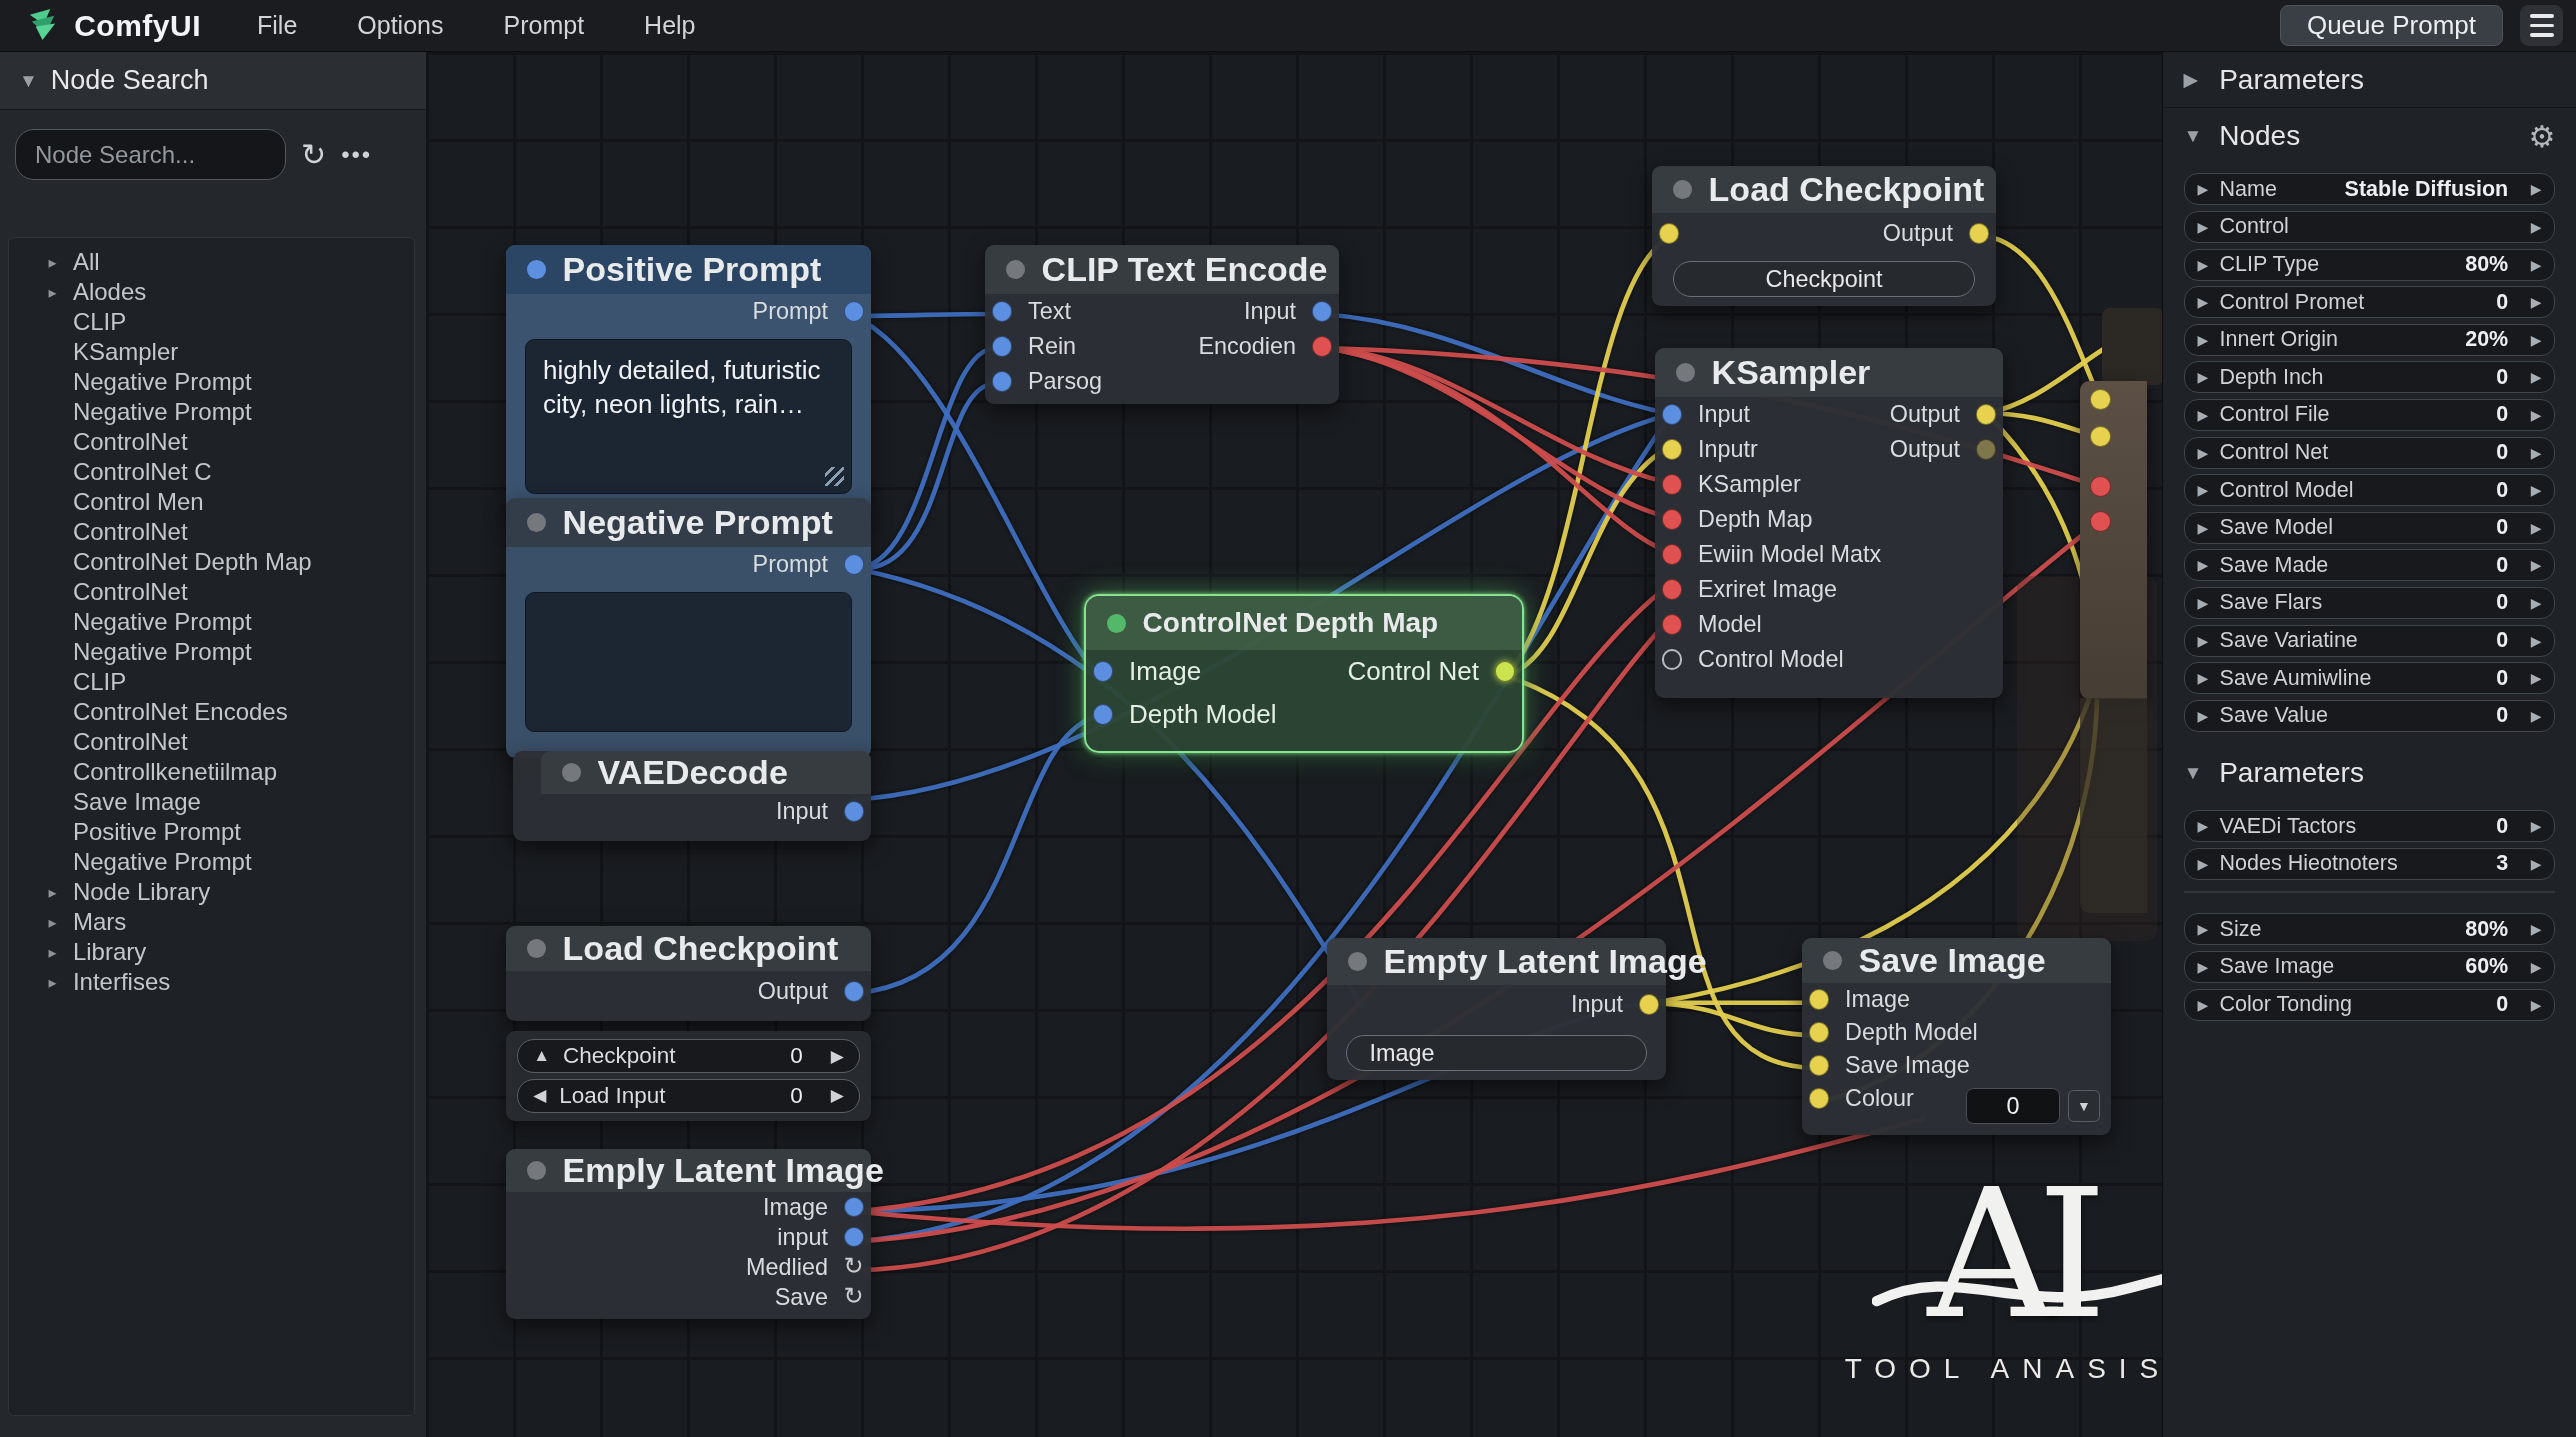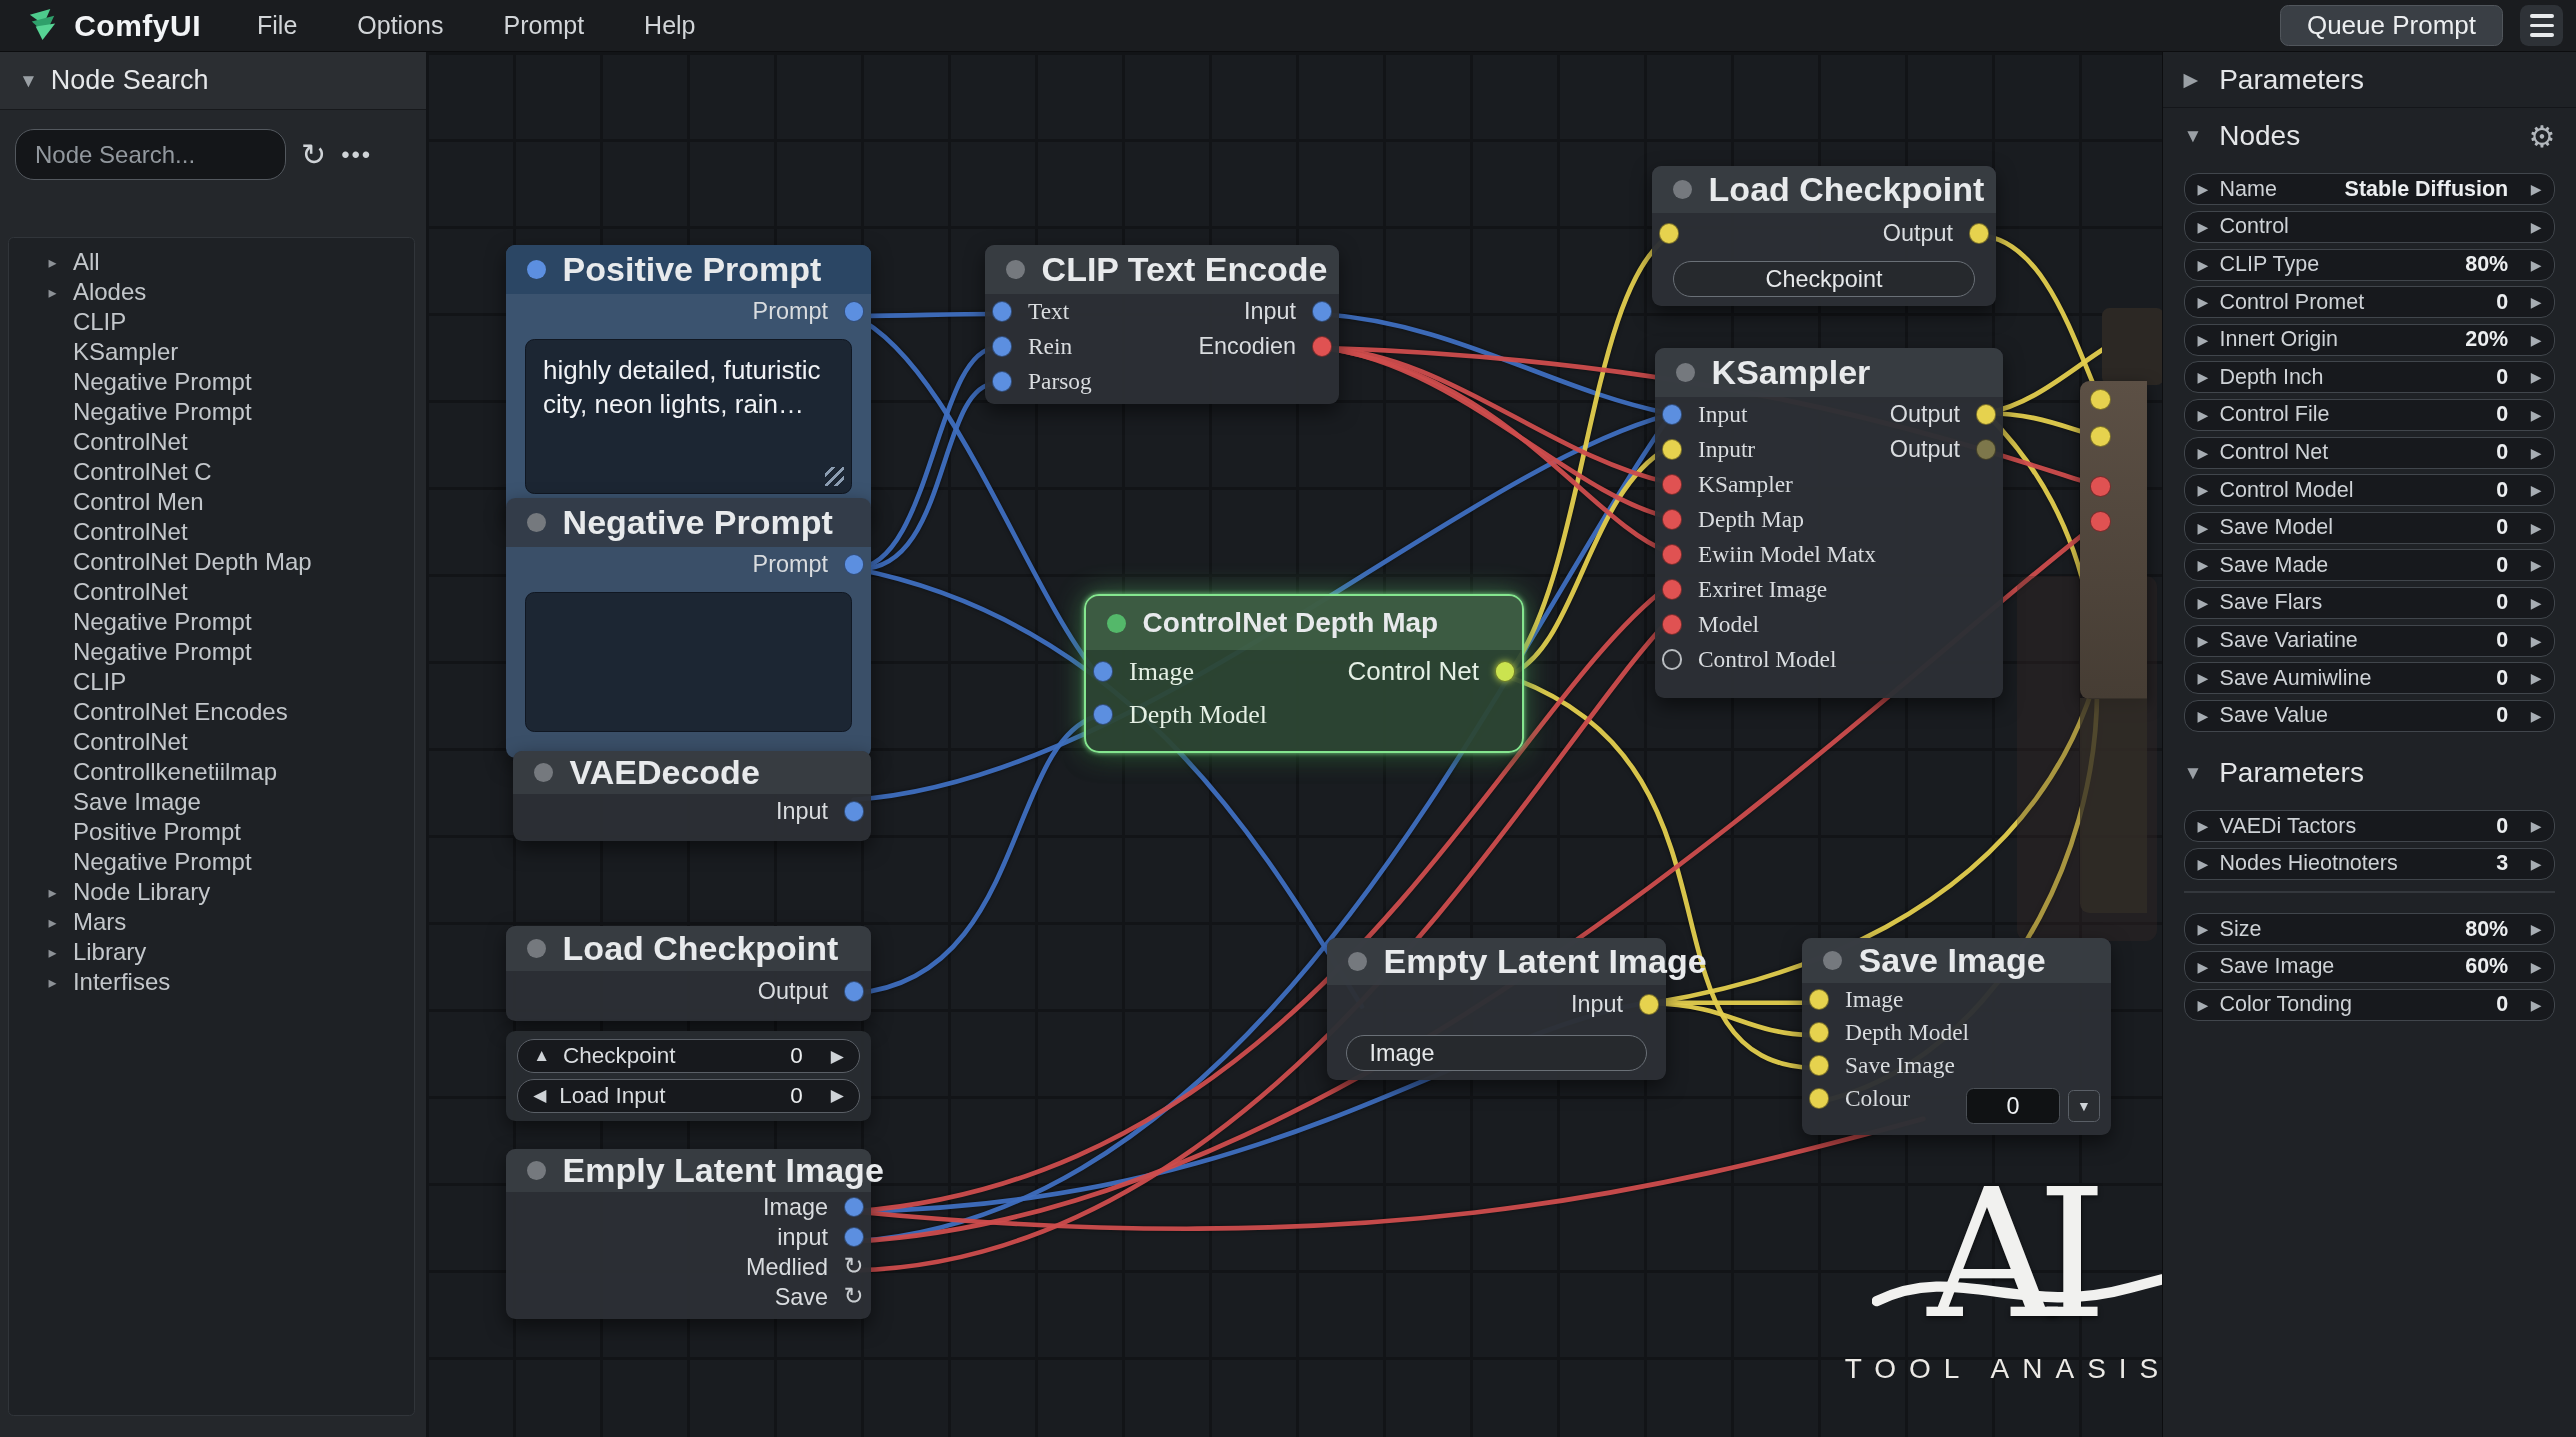--- a/index.html
+++ b/index.html
@@ -52,21 +52,21 @@
   .node { position:absolute; border-radius:9.4px; background:rgba(44,48,53,.97);
     box-shadow:0 7.5px 19px rgba(0,0,0,.5); z-index:2; }
   .n-head { height:49px; display:flex; align-items:center; gap:17px; padding-left:20.6px;
     background:rgba(58,62,68,.85); border-radius:9.4px 9.4px 0 0; }
   .n-title { font-size:34px; color:#e8eaec; font-weight:bold; white-space:nowrap; }
   .dot { width:19px; height:19px; border-radius:50%; background:#75797e; flex:0 0 auto; }
   .dot.blue { background:#5c8fe0; } .dot.green { background:#54b86a; }
 
   .row { position:relative; height:35px; display:flex; align-items:center; }
   .lbl { font-size:23.4px; color:#d9dcdf; white-space:nowrap; }
-  .row .lbl.in { padding-left:43px;font-family:Liberation Serif, serif; } 
+  .row .lbl.in { padding-left:43px; } 
   .row.out { justify-content:flex-end; } .row.out .lbl { padding-right:43px; }
   .port { position:absolute; top:50%; margin-top:-10.3px; width:20.6px; height:20.6px; border-radius:50%;
     border:1.9px solid rgba(0,0,0,.45); z-index:3; }
   .port.l { left:6.6px; } .port.r { right:6.6px; }
   .pblue { background:#5c8fe0; } .pyellow { background:#e6d24e; } .pred { background:#e05252; }
   .polive { background:#7d774b; } .pgreenyel { background:#cbe34f; box-shadow:0 0 7.5px rgba(203,227,79,.8); }
   .phollow { background:transparent; border:2.8px solid #b8bcc0; }
   .tail-reload { position:absolute; right:7.5px; top:50%; transform:translateY(-52%);
     font-size:24px; color:#c8ccd0; }
 
@@ -381,21 +381,21 @@
       <span class="n-title">Negative Prompt</span>
       </div>
     <div class="row out">
         <span class="lbl">Prompt</span>
       <span class="port r pblue"></span>
       </div>
     <div class="textbox" style="top:94px; height:140px;"></div>
   </div>
 
   <div class="node vae">
-    <div class="n-head" style="height:43px;">
+    <div class="n-head" style="height:43px;margin-left:28px;">
         <span class="dot"></span>
       <span class="n-title">VAEDecode</span>
       </div>
     <div class="row out">
         <span class="lbl">Input</span>
       <span class="port r pblue"></span>
       </div>
   </div>
 
   <div class="node lcb">

